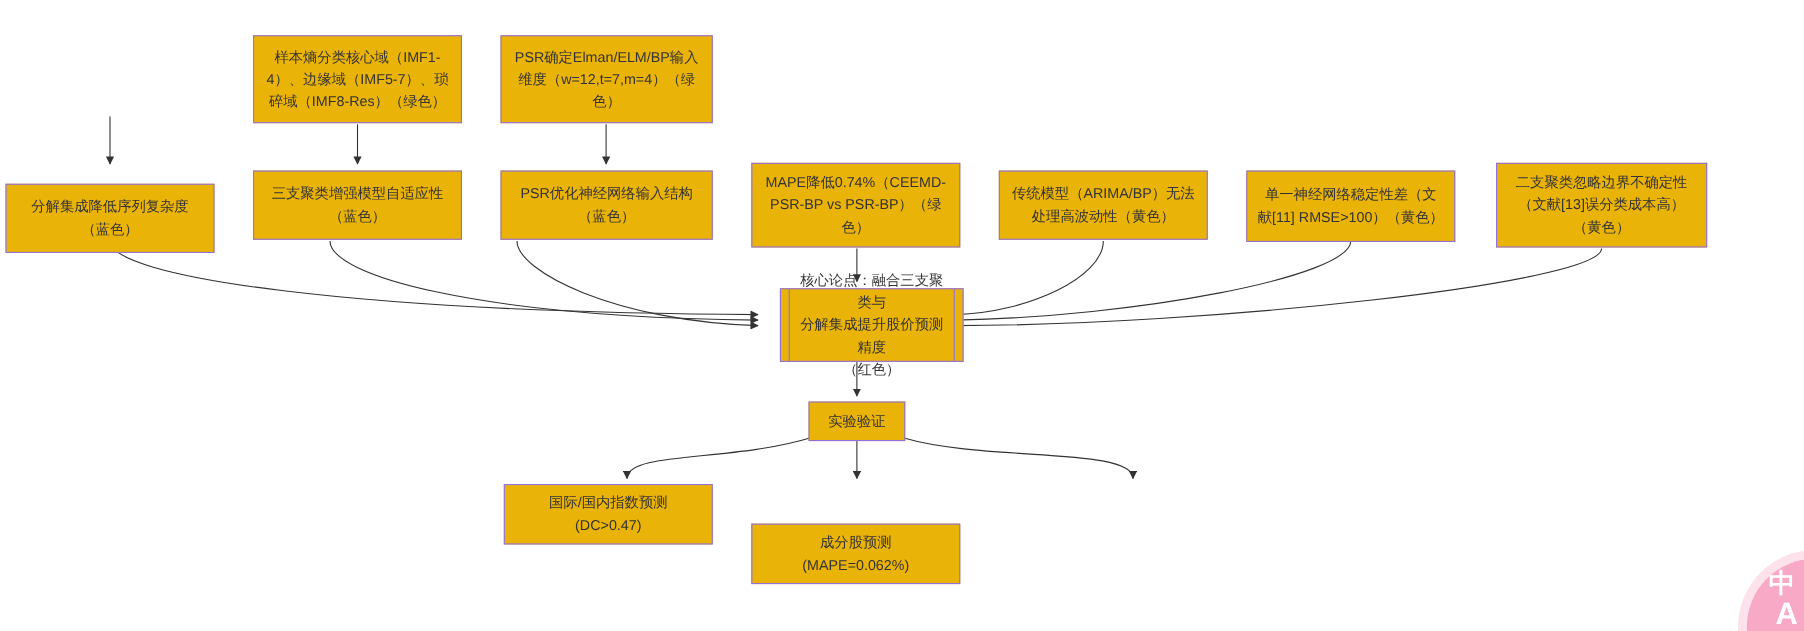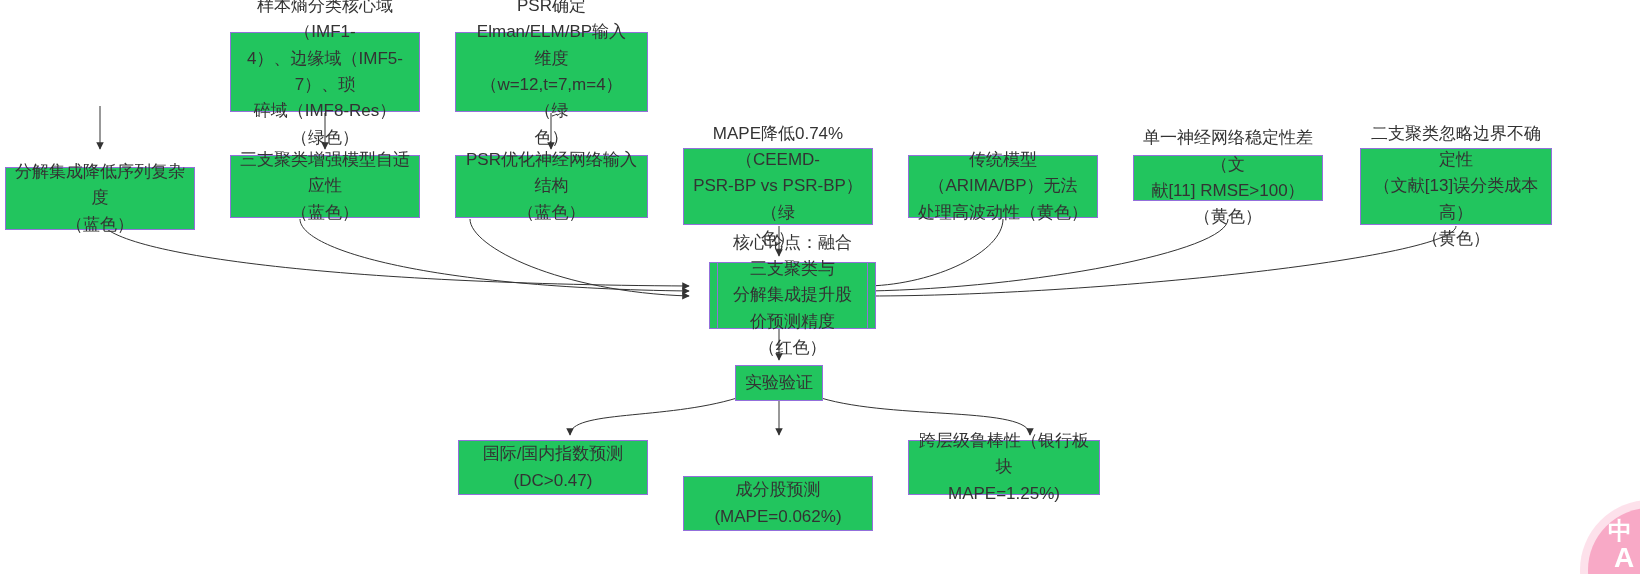--- a/index.html
+++ b/index.html
@@ -17,24 +17,24 @@
     width: 1640px; height: 574px;
   }
   .edge {
     fill: none;
     stroke: #333333;
     stroke-width: 1px;
   }
   .node {
     position: absolute;
     box-sizing: border-box;
-    background: #22c55e;
+    background: #eab308;
     border: 1px solid #9370DB;
     color: #333333;
-    font-size: 17px;
+    font-size: 13px;
     line-height: 1.55;
     display: flex;
     align-items: center;
     justify-content: center;
     text-align: center;
     white-space: pre-line;
     padding: 3px 8px;
   }
   .node.subroutine {
     padding: 3px 16px;
@@ -118,21 +118,21 @@
   <div class="node" style="left:455px; top:155px; width:193px; height:63px;">PSR优化神经网络输入结构
 （蓝色）</div>
 
   <div class="node" style="left:683px; top:148px; width:190px; height:77px;">MAPE降低0.74%（CEEMD-
 PSR-BP vs PSR-BP）（绿
 色）</div>
 
   <div class="node" style="left:908px; top:155px; width:190px; height:63px;">传统模型（ARIMA/BP）无法
 处理高波动性（黄色）</div>
 
-  <div class="node" style="left:1133px; top:155px; width:190px; height:46px;">单一神经网络稳定性差（文
+  <div class="node" style="left:1133px; top:155px; width:190px; height:65px;">单一神经网络稳定性差（文
 献[11] RMSE&gt;100）（黄色）</div>
 
   <div class="node" style="left:1360px; top:148px; width:192px; height:77px;">二支聚类忽略边界不确定性
 （文献[13]误分类成本高）
 （黄色）</div>
 
   <div class="node subroutine" style="left:695px; top:262px; width:167px; height:67px;margin-left:14px;">
     <span class="inner-bar left"></span>
     <span>核心论点：融合三支聚类与
 分解集成提升股价预测精度
@@ -141,21 +141,19 @@
   </div>
 
   <div class="node" style="left:735px; top:365px; width:88px; height:36px;">实验验证</div>
 
   <div class="node" style="left:458px; top:440px; width:190px; height:55px;">国际/国内指数预测
 (DC&gt;0.47)</div>
 
   <div class="node" style="left:683px; top:436px; width:190px; height:55px;margin-top:40px;">成分股预测
 (MAPE=0.062%)</div>
 
-  <div class="node" style="left:908px; top:440px; width:192px; height:55px;">跨层级鲁棒性（银行板块
-MAPE=1.25%)</div>
 
   <div class="translate-badge">
     <span class="zh">中</span>
     <span class="en">A</span>
   </div>
 
 </div>
 
 </body></html>

